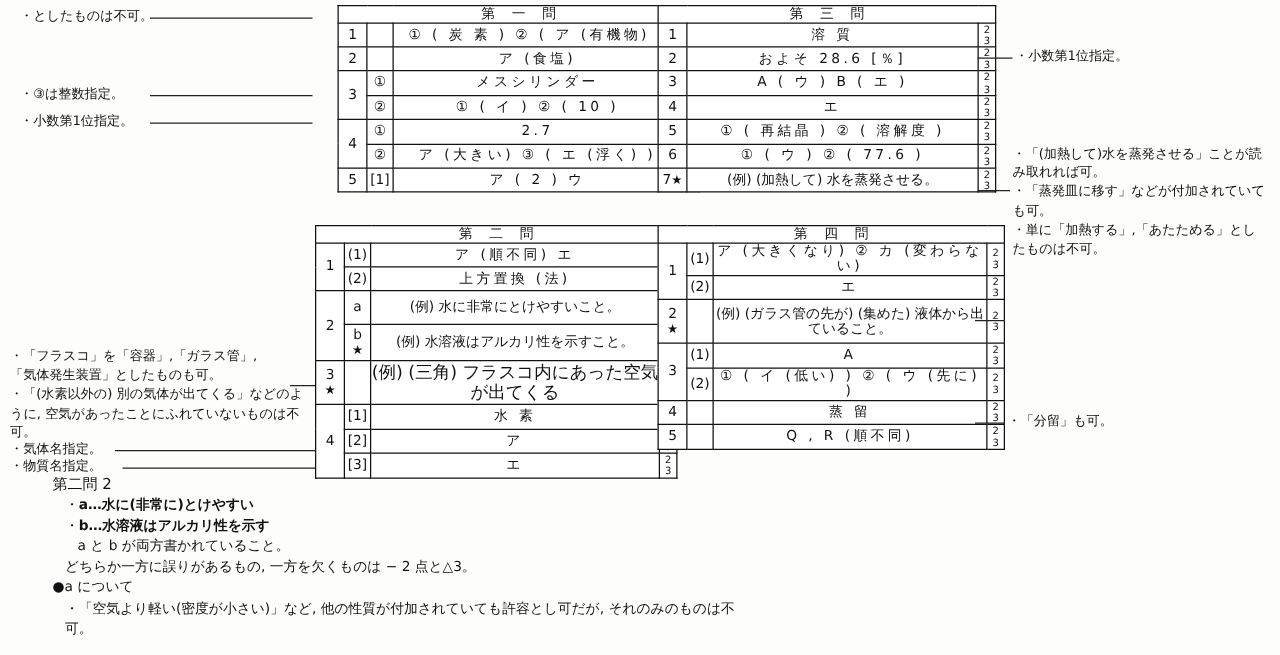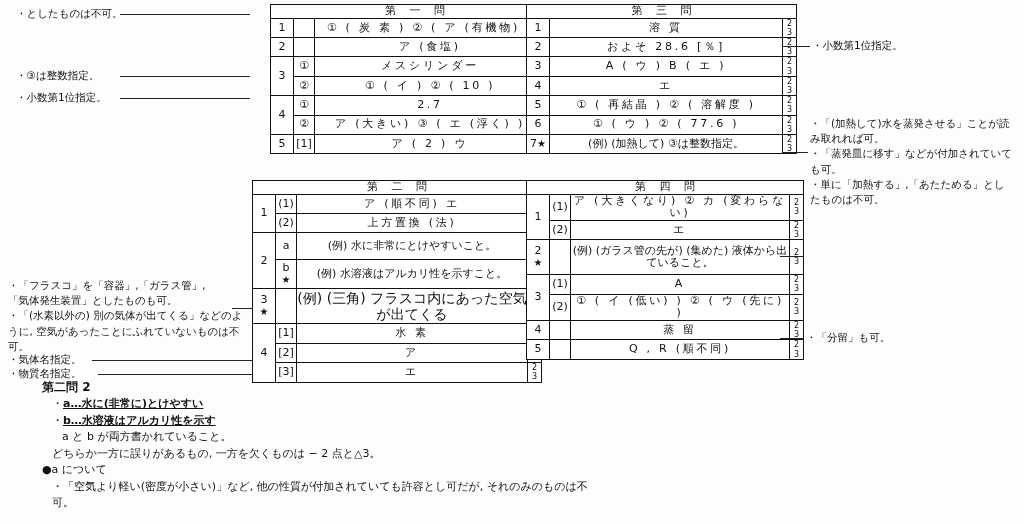--- a/index.html
+++ b/index.html
@@ -53,25 +53,25 @@
 
   
   .hline{position:absolute;border-top:1px solid #222;height:0;}
 
   
   .commentary{
     position:absolute;
     left:42px;top:378px;width:560px;
     font-size:11px;line-height:1.5;
   }
-  .commentary .h{font-weight:bold;font-size:12px;}
+  .commentary .h{font-weight:normal;font-size:12px;}
   .commentary .bullet{margin-left:0;}
   .commentary .ind1{margin-left:10px;}
   .commentary .ind2{margin-left:20px;}
-  .ul{text-decoration:underline;}
+  .ul{}
   .bold{font-weight:bold;}
   .dot{letter-spacing:0;}
 </style>
 </head>
 <body>
 
 <div class="sheet">
 
   <div class="ansblock" style="left:252px;top:4px;padding-left:18px;">
     <table>
@@ -201,21 +201,21 @@
         <td class="ansc big ctr">① (      ウ      ) ② (     77.6     )</td>
         <td class="pts">
               <i>2</i>
               <i>3</i>
             </td>
       </tr>
       <tr>
         <td class="qno" style="position:relative;">
           <span>7</span><span class="star">★</span>
         </td>
-        <td class="ansc rei ctr" style="font-size:11px">(例) (加熱して) ③は整数指定。</td>
+        <td class="ansc rei ctr" style="font-size:11px">(例) (加熱して) 水を蒸発させる。</td>
         <td class="pts">
               <i>2</i>
               <i>3</i>
             </td>
       </tr>
     </tbody>
       </table>
   </div>
 
   <div class="ansblock" style="left:252px;top:180px;">

